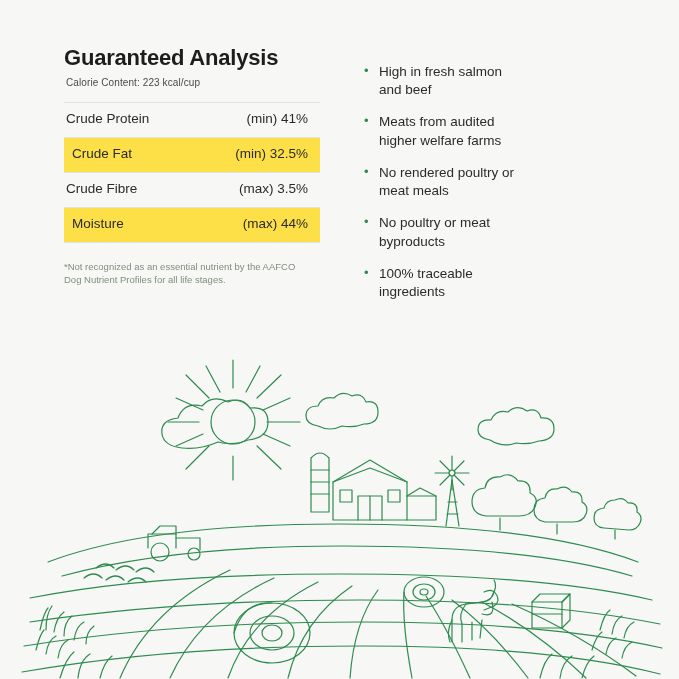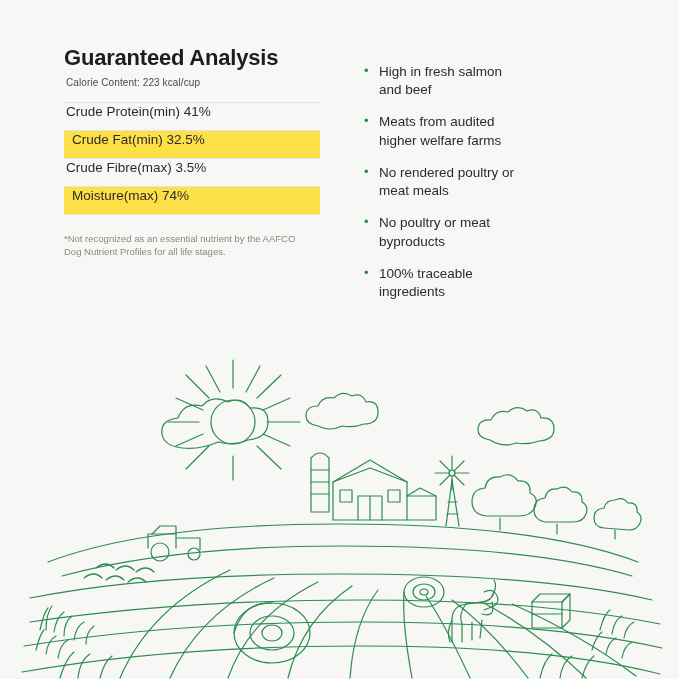--- a/index.html
+++ b/index.html
@@ -46,22 +46,23 @@
     color: #4a4a4a;
     margin: 0 0 14px 2px;
     letter-spacing: 0.1px;
   }
   .ga-table {
     width: 256px;
     border-collapse: collapse;
   }
   .ga-row {
     display: flex;
+    justify-content: space-between;
     align-items: center;
-    padding: 1px 12px 11px 2px;
+    padding: 8px 12px 11px 2px;
     font-size: 13.5px;
     border-bottom: 1px solid #e3e3e0;
     box-sizing: border-box;
   }
   .ga-row.shaded {
     background: #fde047;
     padding-left: 8px;
   }
   .ga-row:first-child {
     border-top: 1px solid #e3e3e0;
@@ -134,21 +135,21 @@
         <div class="ga-row shaded">
           <span class="ga-label">Crude Fat</span>
           <span class="ga-value">(min) 32.5%</span>
         </div>
         <div class="ga-row">
           <span class="ga-label">Crude Fibre</span>
           <span class="ga-value">(max) 3.5%</span>
         </div>
         <div class="ga-row shaded">
           <span class="ga-label">Moisture</span>
-          <span class="ga-value">(max) 74%</span>
+          <span class="ga-value">(max) 44%</span>
         </div>
       </div>
 
       <p class="footnote">*Not recognized as an essential nutrient by the AAFCO Dog Nutrient Profiles for all life stages.</p>
     </div>
 
     <div class="col-right">
       <ul class="benefits">
         <li>High in fresh salmon and beef</li>
         <li>Meats from audited higher welfare farms</li>

